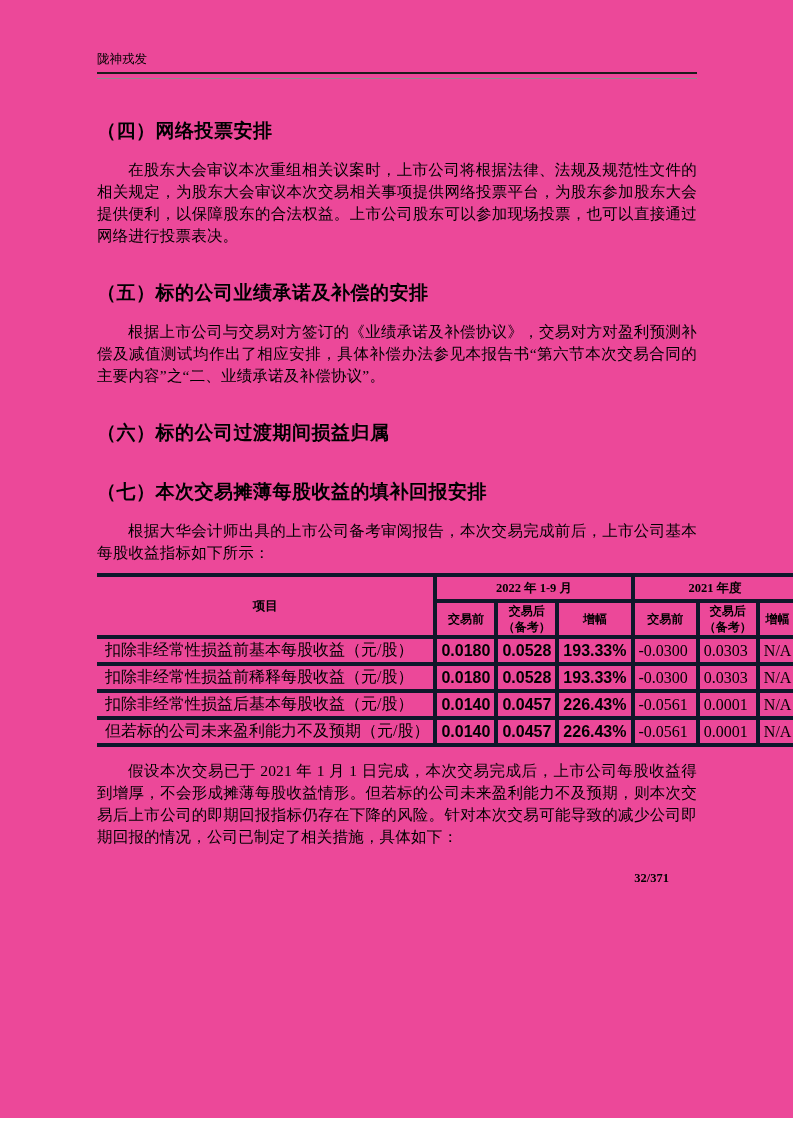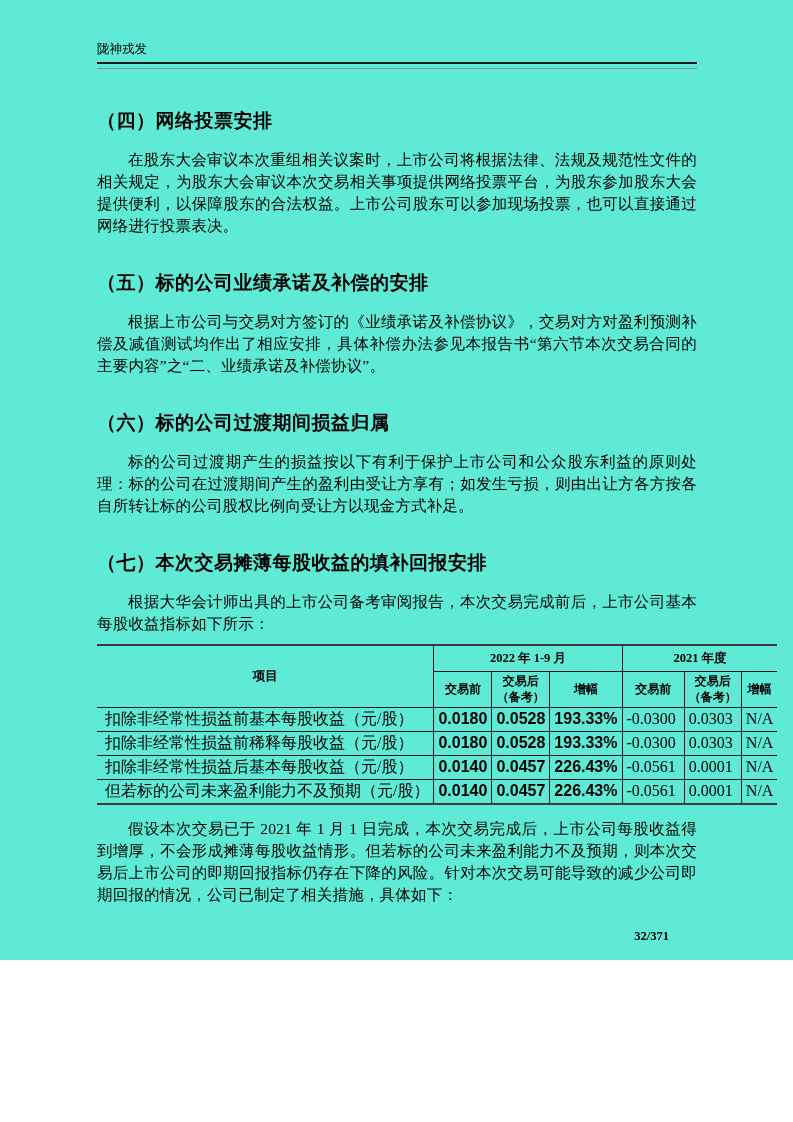--- a/index.html
+++ b/index.html
@@ -1,37 +1,37 @@
 <!DOCTYPE html>
 <html><head>
 <meta charset="utf-8">
 <style>
   * { margin:0; padding:0; box-sizing:border-box; }
   html,body { background:#ffffff; }
   body { width:793px; height:1122px; font-family:"Liberation Serif","DejaVu Serif",serif; color:#000; }
-  .page { width:793px; height:960px; padding:40px 96px 0 97px; overflow:hidden; background:#5eead4; }
+  .page { width:793px; height:1118px; padding:50px 96px 0 97px; overflow:hidden; background:#ec4899; }
 
   
   .doc-header { display:flex; justify-content:space-between; align-items:flex-end;
     font-size:12.5px; line-height:18px; padding-bottom:4px; border-bottom:2px solid #1c1c1c; }
   .doc-header-rule { height:5px; border-bottom:1px solid #8c8c8c; }
 
   
   h2 { font-family:"Liberation Sans","DejaVu Sans",sans-serif; font-weight:bold;
     font-size:19px; line-height:26px; margin:33px 0 15px 0; letter-spacing:0.5px; }
   h2.first { margin-top:39px; }
 
   
   p.body { font-size:15.5px; line-height:22px; text-align:justify;
     text-indent:2em; margin:13px 0 0 0; letter-spacing:0.2px; }
 
   
   table.report { width:100%; border-collapse:collapse; margin-top:9px;
     border-top:2.5px solid #3c3c3c; border-bottom:2.5px solid #3c3c3c; }
-  table.report th, table.report td { border:1px solid #0f172a; }
+  table.report th, table.report td { border:4px solid #0f172a; }
   table.report th:first-child, table.report td:first-child { border-left:none; }
   table.report th:last-child, table.report td:last-child { border-right:none; }
   tr.group-row th { font-size:12.5px; font-weight:bold; height:26px; text-align:center; }
   tr.sub-row th { font-size:12px; font-weight:bold; height:36px; text-align:center; vertical-align:middle; }
   th.item-head { font-size:12.5px; font-weight:bold; text-align:center; vertical-align:middle; }
   th .line { display:block; line-height:16px; }
   table.report td { height:23px; font-size:16px; vertical-align:middle; }
   td.c-label { text-align:left; padding:1px 4px 1px 8px; white-space:nowrap; overflow:hidden; }
   td.c-2022 { font-family:"Liberation Sans","DejaVu Sans",sans-serif; font-weight:bold;
     font-size:12.5px; text-align:center; padding:1px 4px; }
@@ -52,21 +52,20 @@
   </div>
   <div class="doc-header-rule"></div>
 
   <h2 class="first">（四）网络投票安排</h2>
   <p class="body">在股东大会审议本次重组相关议案时，上市公司将根据法律、法规及规范性文件的相关规定，为股东大会审议本次交易相关事项提供网络投票平台，为股东参加股东大会提供便利，以保障股东的合法权益。上市公司股东可以参加现场投票，也可以直接通过网络进行投票表决。</p>
 
   <h2>（五）标的公司业绩承诺及补偿的安排</h2>
   <p class="body">根据上市公司与交易对方签订的《业绩承诺及补偿协议》，交易对方对盈利预测补偿及减值测试均作出了相应安排，具体补偿办法参见本报告书“第六节本次交易合同的主要内容”之“二、业绩承诺及补偿协议”。</p>
 
   <h2>（六）标的公司过渡期间损益归属</h2>
-  <p class="body">标的公司过渡期产生的损益按以下有利于保护上市公司和公众股东利益的原则处理：标的公司在过渡期间产生的盈利由受让方享有；如发生亏损，则由出让方各方按各自所转让标的公司股权比例向受让方以现金方式补足。</p>
 
   <h2>（七）本次交易摊薄每股收益的填补回报安排</h2>
   <p class="body">根据大华会计师出具的上市公司备考审阅报告，本次交易完成前后，上市公司基本每股收益指标如下所示：</p>
 
   <table class="report">
     <colgroup>
       <col style="width:41.8%">
         <col style="width:9.7%">
         <col style="width:10.2%">
         <col style="width:10.5%">

